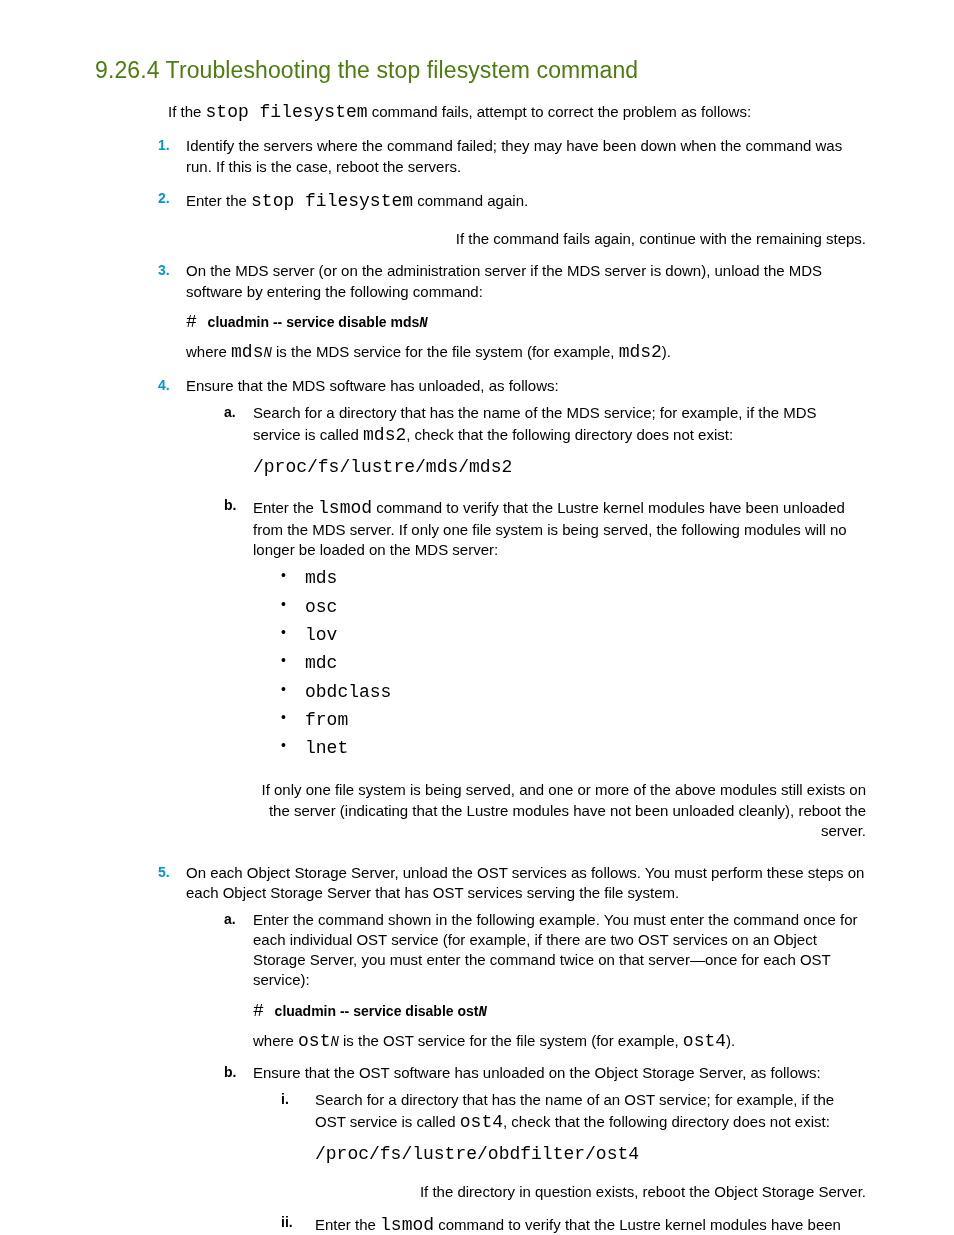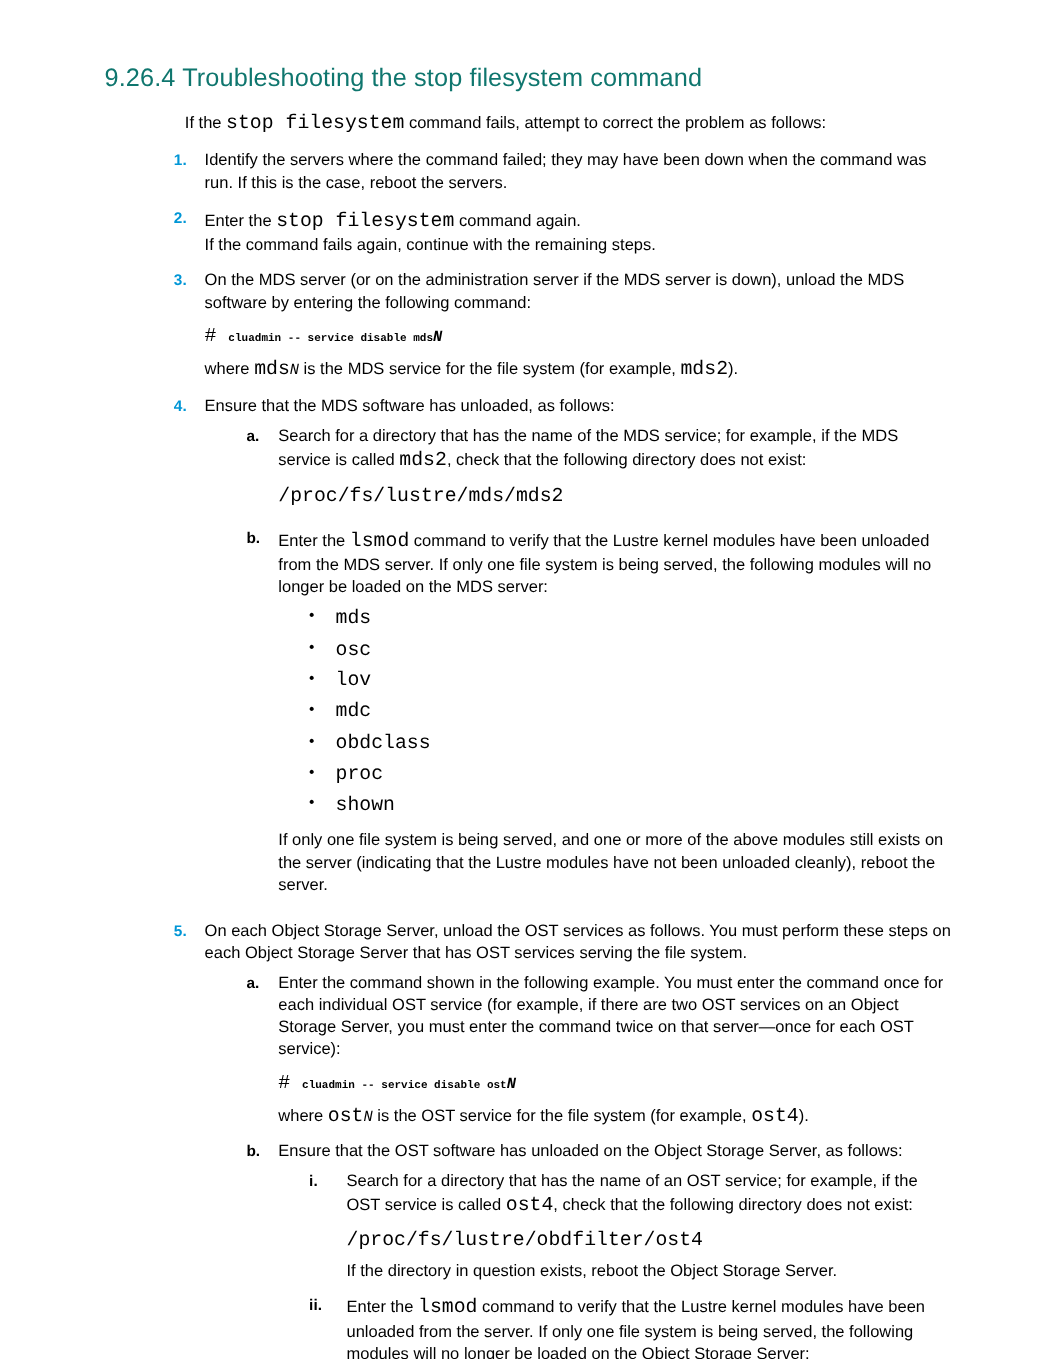--- a/index.html
+++ b/index.html
@@ -8,36 +8,36 @@
     font-size: 15px;
     line-height: 1.35;
     color: #000;
     background: #fff;
     margin: 0;
     padding: 55px 88px 45px 95px;
     width: 954px;
     box-sizing: border-box;
   }
   h2.section-heading {
-    color: #0f766e;
+    color: #4d7c0f;
     font-weight: 400;
     font-size: 23px;
     margin: 0 0 14px 0;
     letter-spacing: 0.1px;
   }
   .intro {
     margin: 0 0 12px 73px;
   }
   .mono {
     font-family: "Courier New", Courier, monospace;
     font-size: 18px;
   }
   .mono-bold {
-    font-family: Liberation Mono, monospace;
-    font-size: 10px;
+    font-family: Liberation Sans, sans-serif;
+    font-size: 14px;
     font-weight: bold;
   }
   .mono-bold-italic {
     font-family: "Courier New", Courier, monospace;
     font-size: 14px;
     font-weight: bold;
     font-style: italic;
   }
   .mono-italic {
     font-family: "Courier New", Courier, monospace;
@@ -113,21 +113,21 @@
     padding: 0 0 4px 24px;
   }
   ul.bullets > li::before {
     content: "•";
     position: absolute;
     left: 0;
     top: 0;
     font-size: 14px;
   }
   p { margin: 0; }
-  .block { margin-top: 0; }
+  .block { margin-top: 16px; text-align: right; }
   .cmdblock { margin: 8px 0 6px 0; }
 </style>
 </head>
 <body>
 
 <h2 class="section-heading">9.26.4   Troubleshooting the stop filesystem command</h2>
 
 <p class="intro">
   <span>If the </span><span class="mono">stop filesystem</span><span> command fails, attempt to correct the problem as follows:</span>
 </p>
@@ -167,22 +167,22 @@
       <li>
         <p>
           <span>Enter the </span><span class="mono">lsmod</span><span> command to verify that the Lustre kernel modules have been unloaded from the MDS server. If only one file system is being served, the following modules will no longer be loaded on the MDS server:</span>
         </p>
         <ul class="bullets">
           <li><span class="mono">mds</span></li>
           <li><span class="mono">osc</span></li>
           <li><span class="mono">lov</span></li>
           <li><span class="mono">mdc</span></li>
           <li><span class="mono">obdclass</span></li>
-          <li><span class="mono">proc</span></li>
-          <li><span class="mono">shown</span></li>
+          <li><span class="mono">from</span></li>
+          <li><span class="mono">lnet</span></li>
         </ul>
         <p class="block">If only one file system is being served, and one or more of the above modules still exists on the server (indicating that the Lustre modules have not been unloaded cleanly), reboot the server.</p>
       </li>
     </ol>
   </li>
 
   <li>
     <p>On each Object Storage Server, unload the OST services as follows. You must perform these steps on each Object Storage Server that has OST services serving the file system.</p>
     <ol class="alphalist">
       <li>

